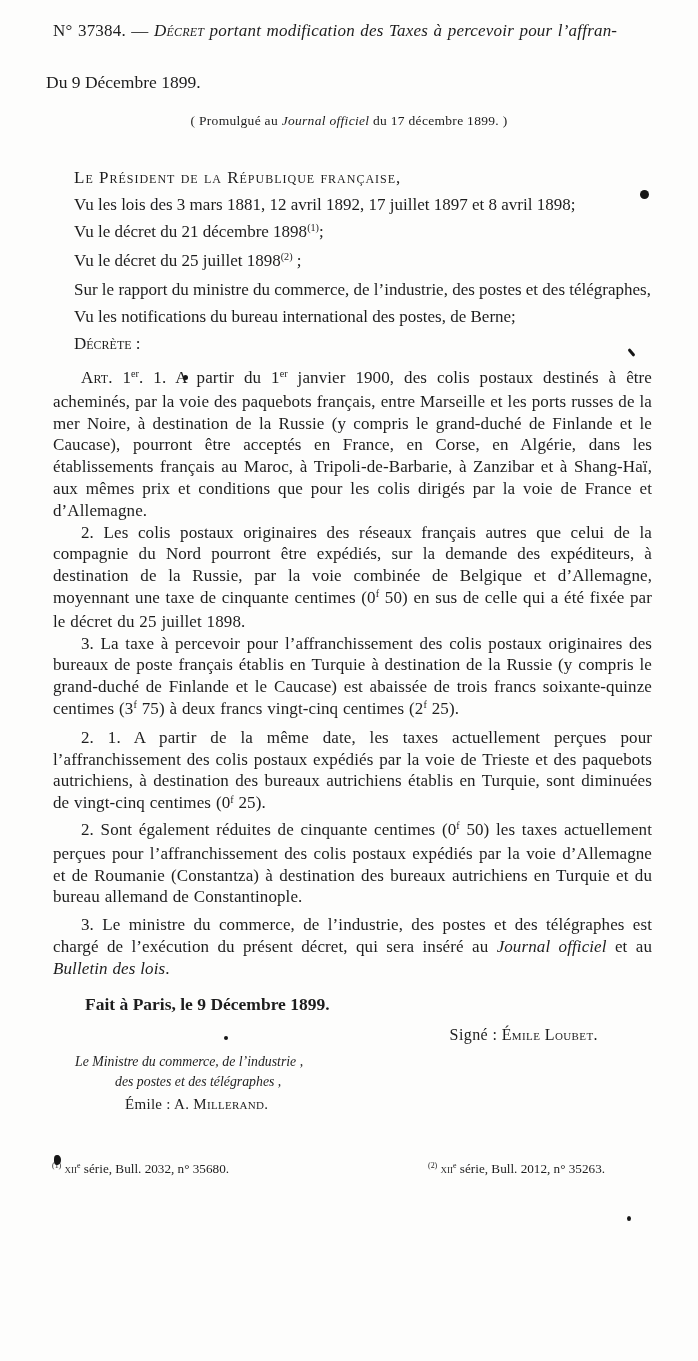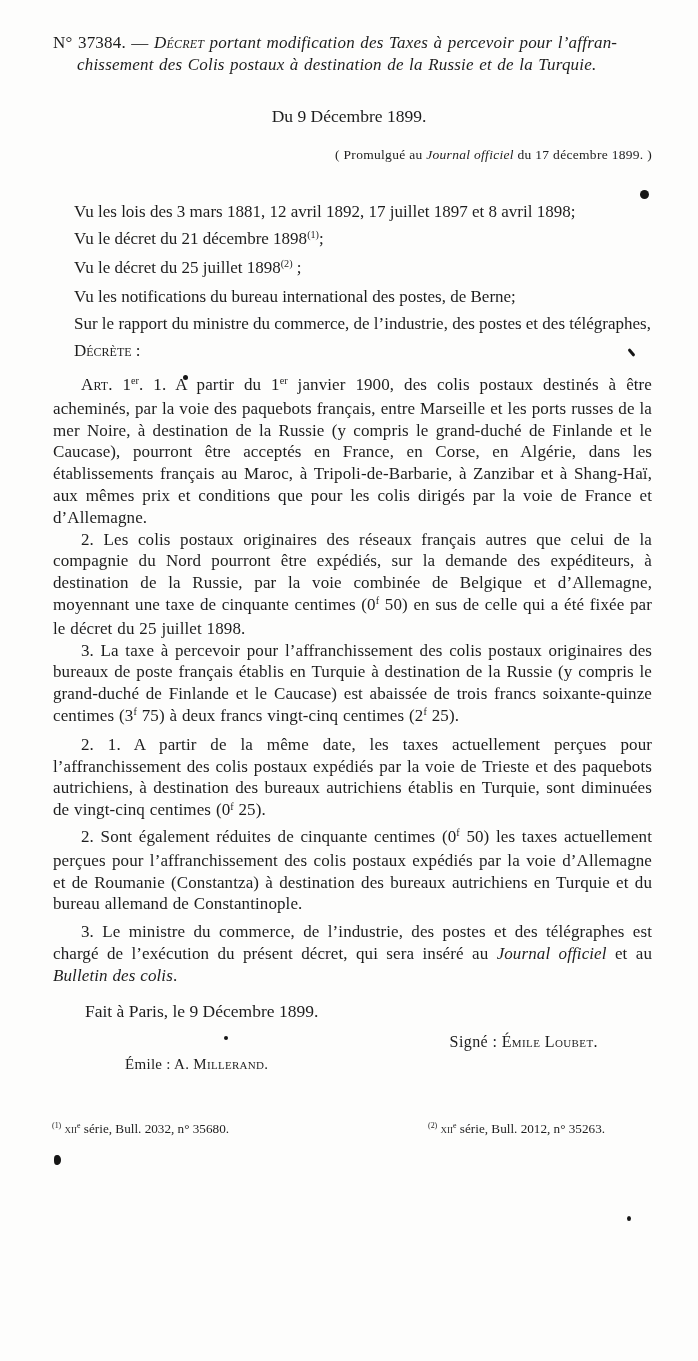--- a/index.html
+++ b/index.html
@@ -6,21 +6,21 @@
   body {
     width: 698px; height: 1361px;
     background: #ffffff;
     font-family: "Liberation Serif", "DejaVu Serif", serif;
     color: #1d1d1d;
   }
   .page {
     position: relative;
     width: 698px; height: 1361px;
     box-sizing: border-box;
-    padding: 32px 46px 0 46px;
+    padding: 20px 46px 0 46px;
     background: #fdfdfc;
     overflow: hidden;
   }
   
   .sc  { font-variant: small-caps; }
   .it  { font-style: italic; }
   .up  { font-style: normal; }
   .sup { font-size: 60%; position: relative; top: -0.55em; letter-spacing: 0; }
 
   .headline {
@@ -28,27 +28,27 @@
     padding-left: 24px;
     text-indent: -24px;
     font-style: italic;
     font-size: 17px;
     line-height: 22px;
     letter-spacing: 0.2px;
     word-spacing: 1px;
   }
   .date-line {
     margin-top: 28px;
-    text-align: center;
+    text-align: left;
     font-size: 17.5px;
     line-height: 24px;
   }
   .promulgation {
     margin-top: 18px;
-    text-align: right;
+    text-align: center;
     font-size: 13.5px;
     line-height: 18px;
     letter-spacing: 0.3px;
   }
   .preamble-block {
     margin-top: 34px;
     font-size: 17px;
     line-height: 27px;
   }
   .preamble-block p { margin: 0; text-indent: 28px; text-align: justify; }
@@ -65,20 +65,21 @@
   }
   .p-art2a { margin-top: 5px !important; }
   .p-art2b { margin-top: 3px !important; }
   .p-art3  { margin-top: 6px !important; }
 
   .fait {
     margin: 12px 0 0 0;
     text-indent: 39px;
     font-size: 17.5px;
     line-height: 24px;
+    font-weight: bold;
   }
   .sig-president {
     margin: 9px 0 0 0;
     text-align: right;
     padding-right: 54px;
     font-size: 16px;
     line-height: 20px;
     letter-spacing: 0.4px;
   }
   .minister {
@@ -110,48 +111,53 @@
   .spk-3 { left: 630px; top: 348px; width: 3px;  height: 9px; border-radius: 2px; transform: rotate(-40deg); }
   .spk-4 { left: 54px;  top: 1155px; width: 7px; height: 10px; border-radius: 45% 55% 55% 45%; }
   .spk-5 { left: 627px; top: 1216px; width: 4px; height: 5px; }
   .spk-6 { left: 224px; top: 1036px; width: 4px; height: 4px; }
 </style>
 </head>
 <body>
 
 <div class="page">
 
-  <p class="headline"><span class="up">N° 37384. — </span><span class="sc">Décret</span><span> portant modification des Taxes à percevoir pour l’affran-</span><br><span>chissement des Colis postaux à destination de la Russie et de la Turquie.</span></p>
+  <p class="headline"><span class="up">N° 37384. — </span><span class="sc">Décret</span><span> portant modification des Taxes à percevoir pour l’affran-</span><br></p>
 
   <p class="date-line">Du 9 Décembre 1899.</p>
 
   <p class="promulgation"><span>( Promulgué au </span><span class="it">Journal officiel</span><span> du 17 décembre 1899. )</span></p>
 
   <div class="preamble-block">
+    <p class="opening"><span class="sc">Le Président de la République française,</span></p>
     <p><span>Vu les lois des 3 mars 1881, 12 avril 1892, 17 juillet 1897 et 8 avril 1898;</span></p>
     <p><span>Vu le décret du 21 décembre 1898</span><span class="sup">(1)</span><span>;</span></p>
     <p><span>Vu le décret du 25 juillet 1898</span><span class="sup">(2)</span><span> ;</span></p>
+    <p><span>Sur le rapport du ministre du commerce, de l’industrie, des postes et des télégraphes,</span></p>
     <p><span>Vu les notifications du bureau international des postes, de Berne;</span></p>
-    <p><span>Sur le rapport du ministre du commerce, de l’industrie, des postes et des télégraphes,</span></p>
     <p class="decree-word"><span class="sc">Décrète :</span></p>
   </div>
 
   <div class="body-block">
     <p><span class="sc">Art.</span><span> 1</span><span class="sup">er</span><span>. 1. A partir du 1</span><span class="sup">er</span><span> janvier 1900, des colis postaux destinés à être acheminés, par la voie des paquebots français, entre Marseille et les ports russes de la mer Noire, à destination de la Russie (y compris le grand-duché de Finlande et le Caucase), pourront être acceptés en France, en Corse, en Algérie, dans les établissements français au Maroc, à Tripoli-de-Barbarie, à Zanzibar et à Shang-Haï, aux mêmes prix et conditions que pour les colis dirigés par la voie de France et d’Allemagne.</span></p>
     <p><span>2. Les colis postaux originaires des réseaux français autres que celui de la compagnie du Nord pourront être expédiés, sur la demande des expéditeurs, à destination de la Russie, par la voie combinée de Belgique et d’Allemagne, moyennant une taxe de cinquante centimes (0</span><span class="sup">f</span><span> 50) en sus de celle qui a été fixée par le décret du 25 juillet 1898.</span></p>
     <p><span>3. La taxe à percevoir pour l’affranchissement des colis postaux originaires des bureaux de poste français établis en Turquie à destination de la Russie (y compris le grand-duché de Finlande et le Caucase) est abaissée de trois francs soixante-quinze centimes (3</span><span class="sup">f</span><span> 75) à deux francs vingt-cinq centimes (2</span><span class="sup">f</span><span> 25).</span></p>
     <p class="p-art2a"><span>2. 1. A partir de la même date, les taxes actuellement perçues pour l’affranchissement des colis postaux expédiés par la voie de Trieste et des paquebots autrichiens, à destination des bureaux autrichiens établis en Turquie, sont diminuées de vingt-cinq centimes (0</span><span class="sup">f</span><span> 25).</span></p>
     <p class="p-art2b"><span>2. Sont également réduites de cinquante centimes (0</span><span class="sup">f</span><span> 50) les taxes actuellement perçues pour l’affranchissement des colis postaux expédiés par la voie d’Allemagne et de Roumanie (Constantza) à destination des bureaux autrichiens en Turquie et du bureau allemand de Constantinople.</span></p>
-    <p class="p-art3"><span>3. Le ministre du commerce, de l’industrie, des postes et des télégraphes est chargé de l’exécution du présent décret, qui sera inséré au </span><span class="it">Journal officiel</span><span> et au </span><span class="it">Bulletin des colis</span><span>.</span></p>
+    <p class="p-art3"><span>3. Le ministre du commerce, de l’industrie, des postes et des télégraphes est chargé de l’exécution du présent décret, qui sera inséré au </span><span class="it">Journal officiel</span><span> et au </span><span class="it">Bulletin des lois</span><span>.</span></p>
   </div>
 
   <p class="fait">Fait à Paris, le 9 Décembre 1899.</p>
 
   <p class="sig-president"><span>Signé : </span><span class="sc">Émile Loubet</span><span>.</span></p>
 
+  <div class="minister">
+    <div class="l1">Le Ministre du commerce, de l’industrie ,</div>
+    <div class="l2">des postes et des télégraphes ,</div>
+  </div>
 
   <p class="sig-minister"><span>Émile : A. </span><span class="sc">Millerand</span><span>.</span></p>
 
   <div class="footnotes">
     <span class="fn1"><span class="sup">(1)</span><span> </span><span class="sc">xii</span><span class="sup">e</span><span> série, Bull. 2032, n° 35680.</span></span>
     <span class="fn2"><span class="sup">(2)</span><span> </span><span class="sc">xii</span><span class="sup">e</span><span> série, Bull. 2012, n° 35263.</span></span>
   </div>
 
   <div class="speck spk-1"></div>
   <div class="speck spk-2"></div>

